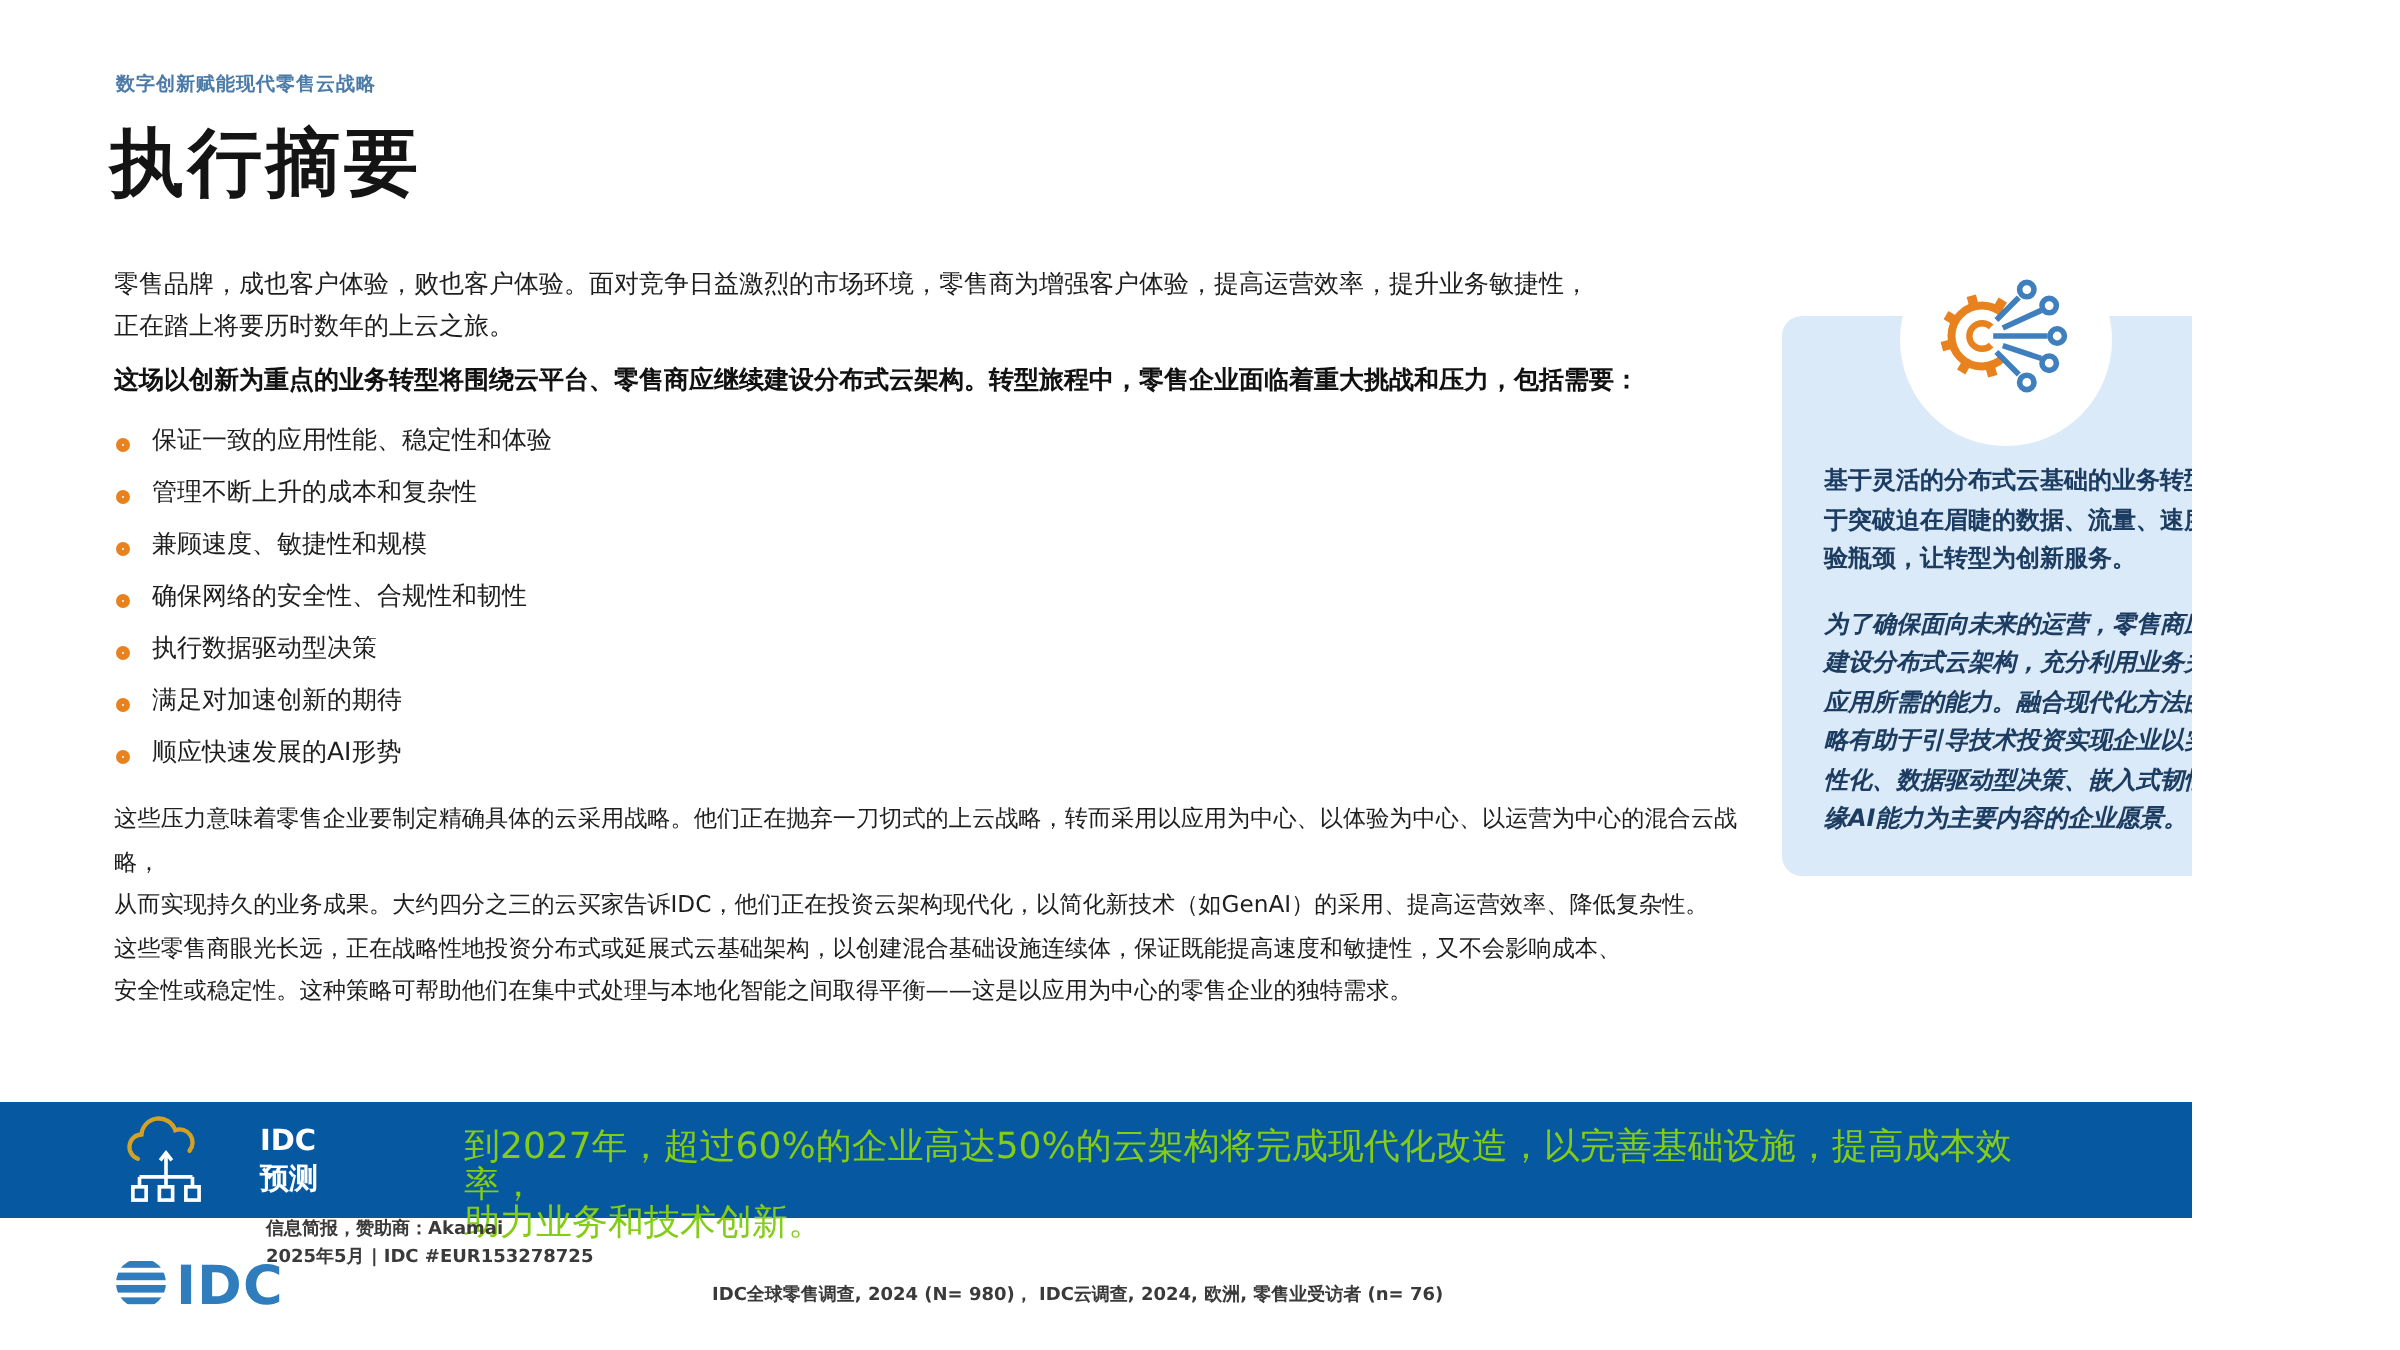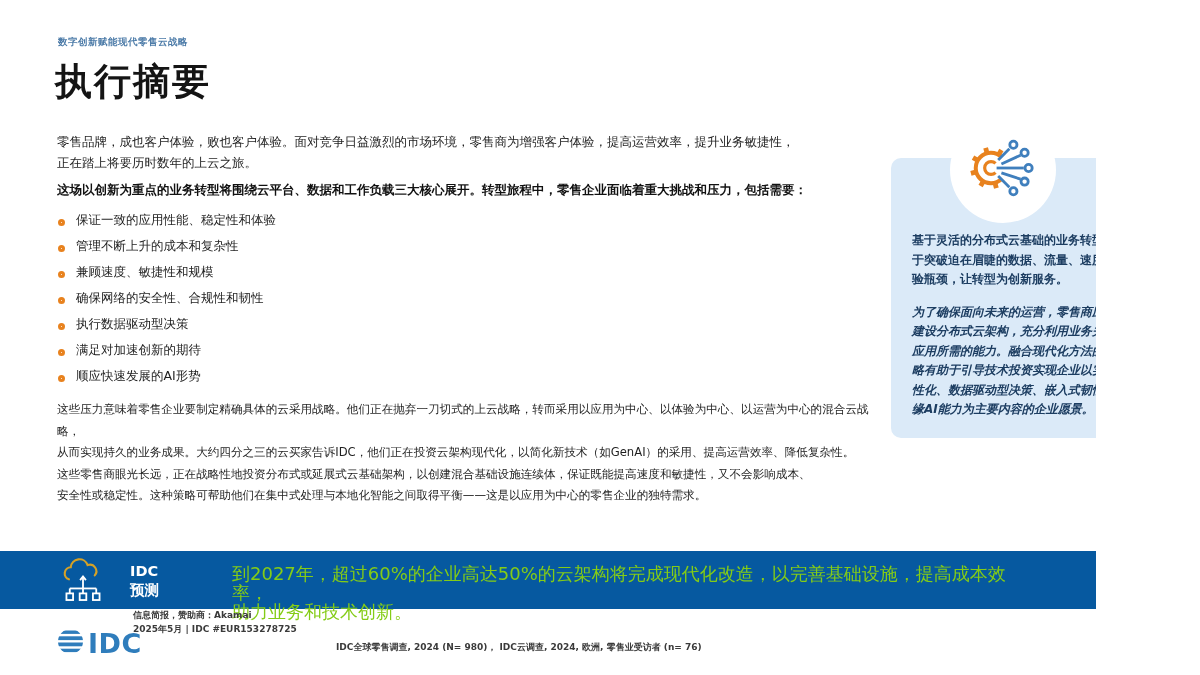--- a/index.html
+++ b/index.html
@@ -39,34 +39,34 @@
   .banner-icon  { position:absolute; left:58px; top:6px; }
   .banner-label { position:absolute; left:130px; top:11px; font-size:14.5px; font-weight:700;
                   color:#ffffff; line-height:19px; white-space:pre-line; }
   .banner-text  { position:absolute; left:232px; top:13px; width:780px; font-size:18px;
                   font-weight:400; color:#84cc16; line-height:19px; white-space:pre-line; }
 
   .logo { position:absolute; left:57px; top:628px; display:flex; align-items:center; gap:4px; }
   .logo-text { font-size:27px; font-weight:700; color:#2F7DBC; letter-spacing:0.5px; line-height:27px; }
   .foot-meta   { position:absolute; left:133px; top:609px; font-size:9px; line-height:13.5px;
                  color:#3A3A3A; font-weight:600; white-space:pre-line; }
-  .foot-source { position:absolute; left:336px; top:641px; font-size:9px; color:#3A3A3A; font-weight:600;text-align:right; }
+  .foot-source { position:absolute; left:356px; top:641px; font-size:9px; color:#3A3A3A; font-weight:600;text-align:right; }
   .page-num    { position:absolute; left:1126px; top:630px; font-size:11px; color:#333333; }
 </style>
 </head>
 <body>
 
 <div class="page">
 
   <div class="eyebrow">数字创新赋能现代零售云战略</div>
   <h1 class="title">执行摘要</h1>
 
   <p class="intro">零售品牌，成也客户体验，败也客户体验。面对竞争日益激烈的市场环境，零售商为增强客户体验，提高运营效率，提升业务敏捷性，
 正在踏上将要历时数年的上云之旅。</p>
-  <p class="lead">这场以创新为重点的业务转型将围绕云平台、数据和工作负载三大核心展开。转型旅程中，零售企业面临着重大挑战和压力，包括需要：</p>
+  <p class="lead">这场以创新为重点的业务转型将围绕云平台、零售商应继续建设分布式云架构。转型旅程中，零售企业面临着重大挑战和压力，包括需要：</p>
 
   <ul class="bullets">
     <li>
         <span class="ring"></span>
         <span>保证一致的应用性能、稳定性和体验</span>
       </li>
     <li>
         <span class="ring"></span>
         <span>管理不断上升的成本和复杂性</span>
       </li>

